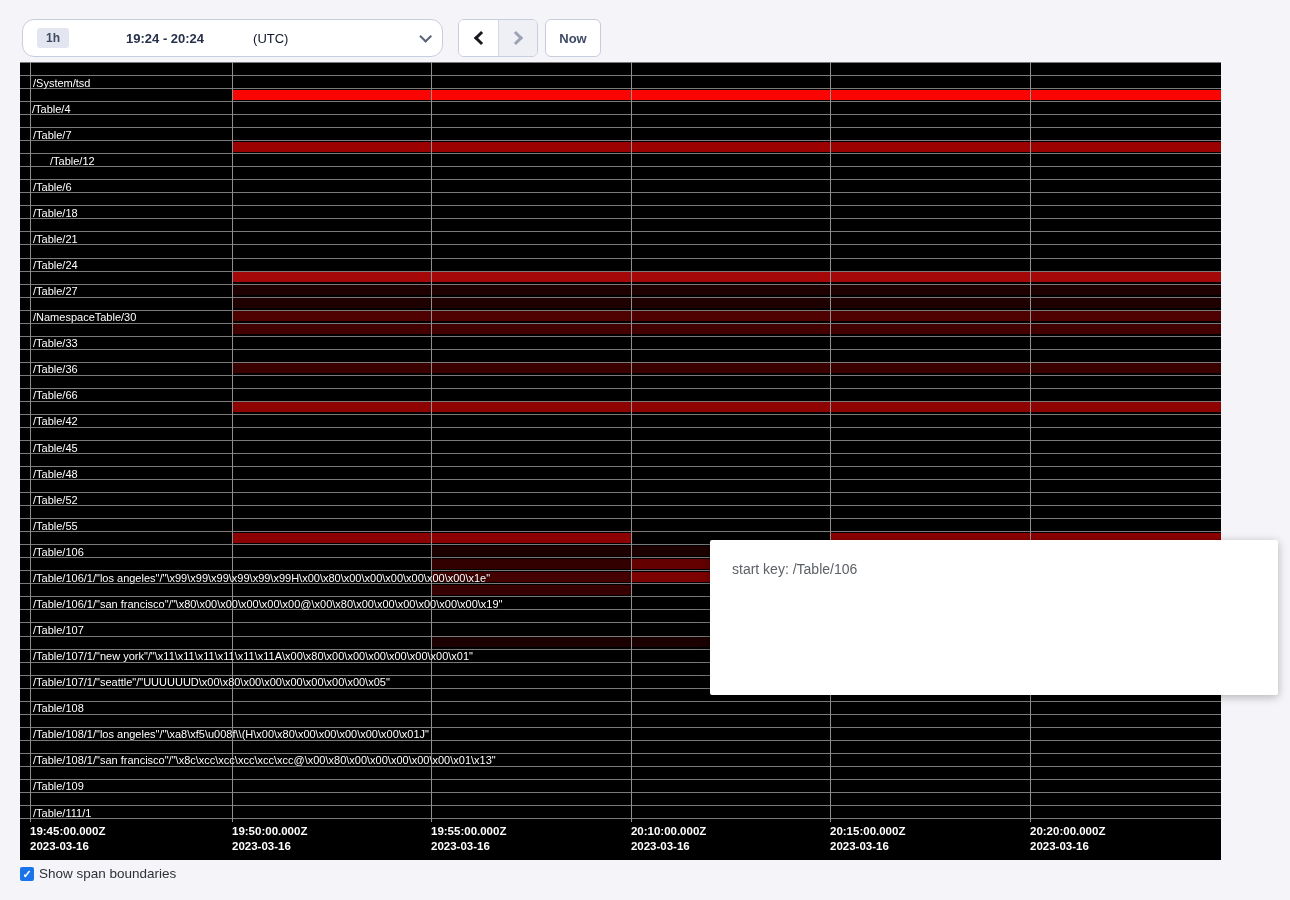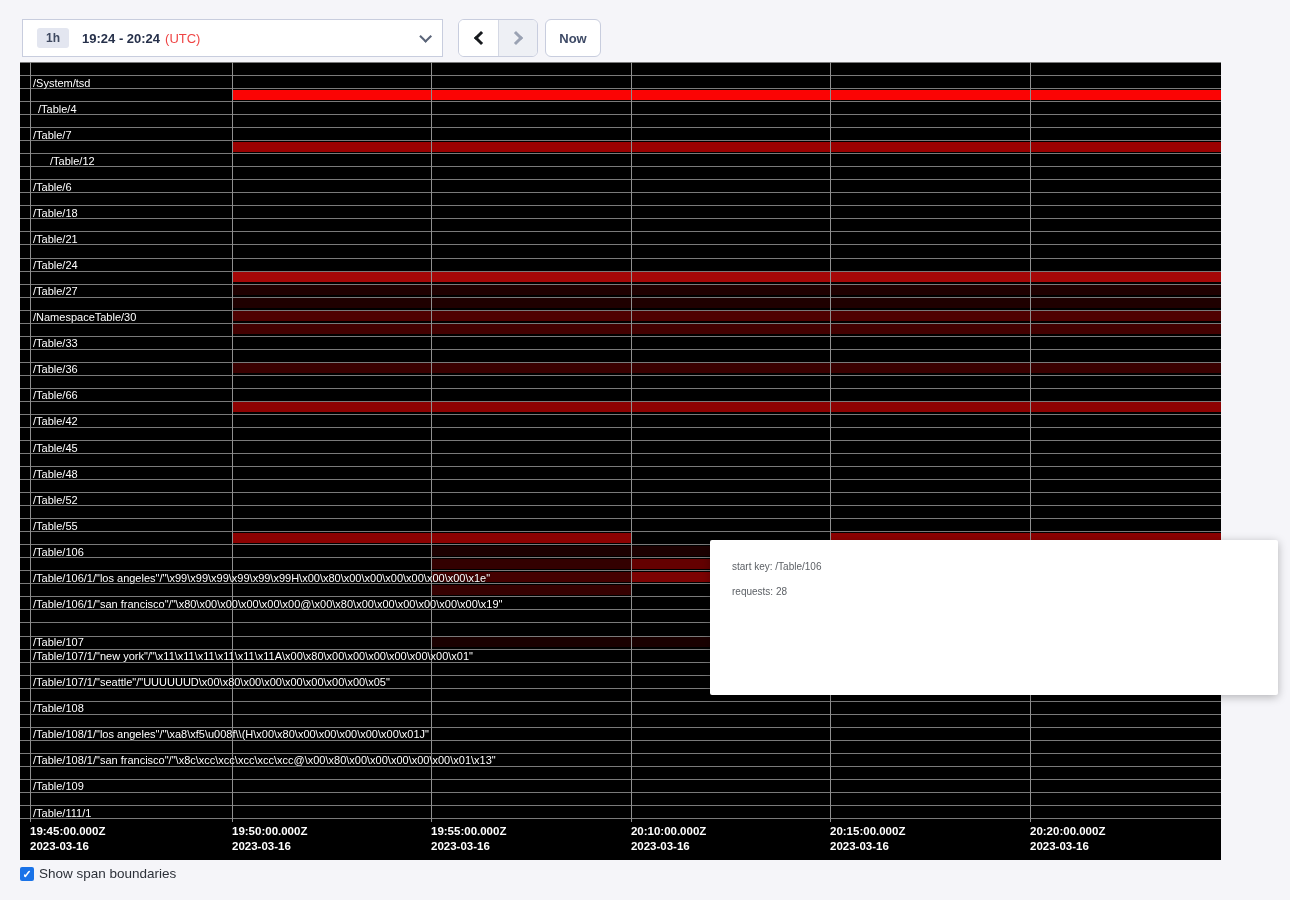--- a/index.html
+++ b/index.html
@@ -2,26 +2,26 @@
 <html><head>
 <meta charset="utf-8">
 <style>
   * { box-sizing: border-box; margin: 0; padding: 0; }
   html,body { width:1290px; height:900px; overflow:hidden;
     font-family:"Liberation Sans", sans-serif; background:#f5f5f9; }
 
   
   .toolbar { position:absolute; left:0; top:0; width:1290px; height:62px; }
   .range-select { position:absolute; left:22px; top:19px; width:421px; height:38px;
-    background:#fff; border:1px solid #c8cdde; border-radius:0;
-    display:flex; align-items:center; padding:0 14px; cursor:pointer; }
+    background:#fff; border:1px solid #c8cdde; border-radius:12px;
+    display:flex; align-items:center; padding:0 14px; cursor:pointer;gap:44px; }
   .range-badge { background:#e3e6f0; color:#3f4a61; font-size:12px; font-weight:700;
     border-radius:3px; padding:3px 9px; margin-right:13px; }
   .range-text { font-size:13px; font-weight:700; color:#26304a; }
-  .range-zone { font-size:13px; color:#ef4444; margin-left:5px; font-weight:400;text-align:center; }
+  .range-zone { font-size:13px; color:#0f172a; margin-left:5px; font-weight:400;text-align:center; }
   .caret-down { margin-left:auto; width:9px; height:9px; border-right:2px solid #5a6478;
     border-bottom:2px solid #5a6478; transform:rotate(45deg) translateY(-3px); }
   .nav-group { position:absolute; left:458px; top:19px; height:38px; display:flex;
     border:1px solid #c8cdde; border-radius:6px; overflow:hidden; background:#fff; }
   .nav-btn { width:39px; height:100%; display:flex; align-items:center; justify-content:center;
     background:#fff; cursor:pointer; }
   .nav-btn.disabled { background:#eef0f5; cursor:default; }
   .nav-btn + .nav-btn { border-left:1px solid #d4d8e4; }
   .chev { width:10px; height:10px; }
   .chev.left  { border-left:3px solid #16191d; border-bottom:3px solid #16191d;
@@ -42,21 +42,21 @@
   .band  { position:absolute; height:10px; }
   .span-label { position:absolute; color:#fff; font-size:11px; white-space:nowrap;
     text-shadow:0 0 2px #000; }
   .axis { position:absolute; left:0; top:756px; width:1201px; height:42px; color:#fff; }
   .tick { position:absolute; top:6px; font-size:11.5px; font-weight:700; line-height:15px;
     white-space:nowrap; }
 
   
   .tooltip { position:absolute; left:710px; top:540px; width:568px; height:155px;
     background:#fff; border-radius:2px; box-shadow:0 2px 10px rgba(0,0,0,0.28);
-    padding:7px 22px; color:#5d6166; font-size:10px; }
+    padding:7px 22px; color:#5d6166; font-size:14px; }
   .tooltip div { margin:14px 0; white-space:nowrap; overflow:hidden; }
 
   
   .footer { position:absolute; left:20px; top:866px; display:flex; align-items:center; }
   .checkbox { width:14px; height:14px; background:#1a73e8; border-radius:2px;
     color:#fff; font-size:11px; font-weight:700; line-height:14px; text-align:center;
     cursor:pointer; }
   .checkbox-label { margin-left:5px; font-size:13.5px; color:#2c3038; }
 </style>
 </head>
@@ -159,41 +159,41 @@
       <div class="band" style="left: 610.9px; width: 109.7px; top: 509.8px; background: rgb(124, 2, 2);"></div>
       <div class="band" style="left: 411px; width: 200px; top: 522.9px; background: rgb(54, 0, 0);"></div>
       <div class="band" style="left: 411px; width: 399px; top: 575px; background: rgb(26, 0, 0);"></div>
       <div class="vline" style="left: 10px;"></div>
       <div class="vline" style="left: 212px;"></div>
       <div class="vline" style="left: 411px;"></div>
       <div class="vline" style="left: 610.9px;"></div>
       <div class="vline" style="left: 810px;"></div>
       <div class="vline" style="left: 1010px;"></div>
       <div class="span-label" style="left: 13px; top: 14.5px;">/System/tsd</div>
-      <div class="span-label" style="left: 18px; top: 40.6px;">/Table/4</div>
+      <div class="span-label" style="left: 12px; top: 40.6px;">/Table/4</div>
       <div class="span-label" style="left: 13px; top: 66.7px;">/Table/7</div>
       <div class="span-label" style="left: 30px; top: 92.7px;">/Table/12</div>
       <div class="span-label" style="left: 13px; top: 118.8px;">/Table/6</div>
       <div class="span-label" style="left: 13px; top: 144.9px;">/Table/18</div>
       <div class="span-label" style="left: 13px; top: 170.9px;">/Table/21</div>
       <div class="span-label" style="left: 13px; top: 197px;">/Table/24</div>
       <div class="span-label" style="left: 13px; top: 223.1px;">/Table/27</div>
       <div class="span-label" style="left: 13px; top: 249.2px;">/NamespaceTable/30</div>
       <div class="span-label" style="left: 13px; top: 275.2px;">/Table/33</div>
       <div class="span-label" style="left: 13px; top: 301.3px;">/Table/36</div>
       <div class="span-label" style="left: 13px; top: 327.4px;">/Table/66</div>
       <div class="span-label" style="left: 13px; top: 353.4px;">/Table/42</div>
       <div class="span-label" style="left: 13px; top: 379.5px;">/Table/45</div>
       <div class="span-label" style="left: 13px; top: 405.6px;">/Table/48</div>
       <div class="span-label" style="left: 13px; top: 431.6px;">/Table/52</div>
       <div class="span-label" style="left: 13px; top: 457.7px;">/Table/55</div>
       <div class="span-label" style="left: 13px; top: 483.8px;">/Table/106</div>
       <div class="span-label" style="left: 13px; top: 509.8px;">/Table/106/1/"los angeles"/"\x99\x99\x99\x99\x99\x99H\x00\x80\x00\x00\x00\x00\x00\x00\x1e"</div>
       <div class="span-label" style="left: 13px; top: 535.9px;">/Table/106/1/"san francisco"/"\x80\x00\x00\x00\x00\x00@\x00\x80\x00\x00\x00\x00\x00\x00\x19"</div>
-      <div class="span-label" style="left: 13px; top: 562px; margin-top: 12px;">/Table/107</div>
+      <div class="span-label" style="left: 13px; top: 562px;">/Table/107</div>
       <div class="span-label" style="left: 13px; top: 588.1px;">/Table/107/1/"new york"/"\x11\x11\x11\x11\x11\x11A\x00\x80\x00\x00\x00\x00\x00\x00\x01"</div>
       <div class="span-label" style="left: 13px; top: 614.1px;">/Table/107/1/"seattle"/"UUUUUUD\x00\x80\x00\x00\x00\x00\x00\x00\x05"</div>
       <div class="span-label" style="left: 13px; top: 640.2px;">/Table/108</div>
       <div class="span-label" style="left: 13px; top: 666.3px;">/Table/108/1/"los angeles"/"\xa8\xf5\u008f\\(H\x00\x80\x00\x00\x00\x00\x00\x01J"</div>
       <div class="span-label" style="left: 13px; top: 692.3px;">/Table/108/1/"san francisco"/"\x8c\xcc\xcc\xcc\xcc\xcc@\x00\x80\x00\x00\x00\x00\x00\x01\x13"</div>
       <div class="span-label" style="left: 13px; top: 718.4px;">/Table/109</div>
       <div class="span-label" style="left: 13px; top: 744.5px;">/Table/111/1</div>
     </div>
   <div class="axis" id="x-axis">
       <div class="tick" style="left: 10px;">
@@ -218,19 +218,18 @@
       </div>
       <div class="tick" style="left: 1010px;">
         <div>20:20:00.000Z</div>
         <div>2023-03-16</div>
       </div>
     </div>
 </div>
 
 <div class="tooltip">
   <div>start key: /Table/106</div>
-  <div>requests: 28</div>
 </div>
 
 <div class="footer">
   <span class="checkbox">✓</span>
   <span class="checkbox-label">Show span boundaries</span>
 </div>
 
 </body></html>

